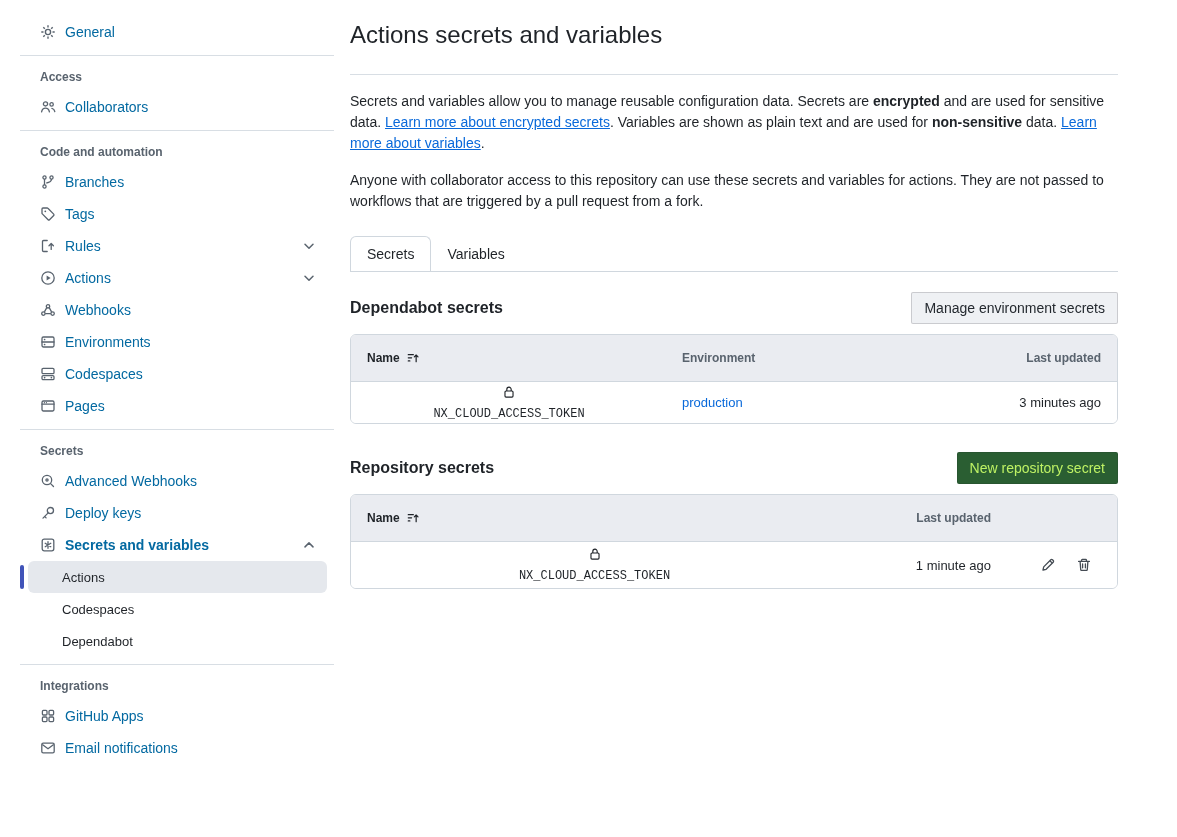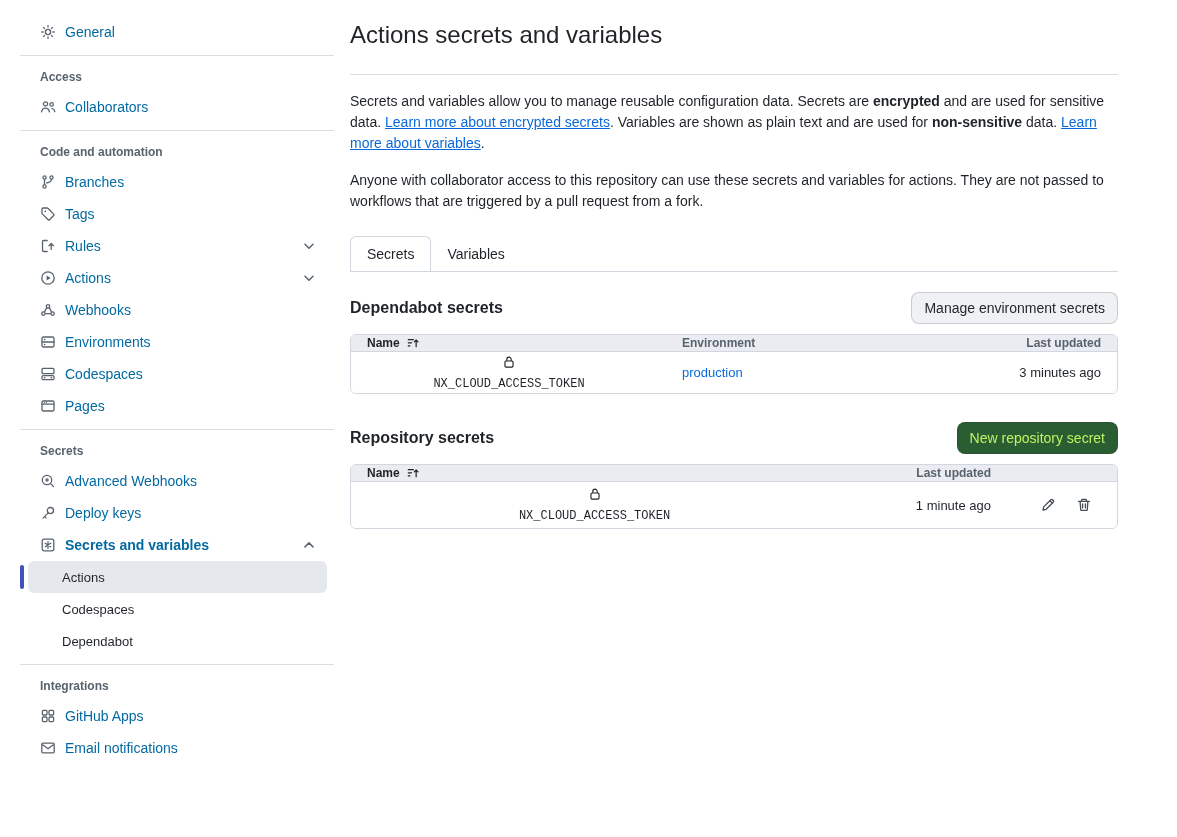--- a/index.html
+++ b/index.html
@@ -55,35 +55,35 @@
     background:#fff; border:1px solid #d0d7de; border-bottom:none;
     border-radius:6px 6px 0 0; margin-bottom:-1px;
   }
 
   .section-header { margin-top:20px; display:flex; align-items:center; justify-content:space-between; }
   .section-header.repo { margin-top:28px; }
   .section-header h2 { font-size:16px; font-weight:700; margin:0; }
 
   .btn {
     height:32px; display:inline-flex; align-items:center; padding:0 12px;
-    border-radius:8px; font-size:14px; cursor:pointer;
+    border-radius:2px; font-size:14px; cursor:pointer;
     font-family:"Liberation Sans","DejaVu Sans",sans-serif;
   }
   .btn-default {
     background:#eff1f4; color:#24292f; border:1px solid rgba(31,35,40,0.18); font-weight:500;
   }
   .btn-primary {
     background:#2a5e32; color:#bef264; border:1px solid rgba(31,35,40,0.15); font-weight:400;
   }
 
   .table {
     margin-top:10px; border:1px solid #d0d7de; border-radius:6px; overflow:hidden;
     background:#fff;
   }
-  .thead { background:#eaecf1; display:grid; align-items:center; height:17px; border-bottom:1px solid #d0d7de; }
+  .thead { background:#eaecf1; display:grid; align-items:center; height:47px; border-bottom:1px solid #d0d7de; }
   .trow  { background:#ffffff; display:grid; align-items:center; }
   .env-grid  { grid-template-columns:315px 1fr 210px; }
   .repo-grid { grid-template-columns:1fr 170px 110px; }
   .env-row  { height:41px; }
   .repo-row { height:46px; }
   .th { font-size:12px; font-weight:600; color:#59636e; padding:0 16px; display:flex; align-items:center; gap:6px; }
   .th.primary { color:#1f2328; cursor:pointer; }
   .th.right, .td.right { justify-content:flex-end; text-align:right; }
   .td { padding:0 16px; display:flex; align-items:center; font-size:13px; color:#1f2328; }
   .td.name { gap:8px; padding-left:17px;flex-direction:column; }

